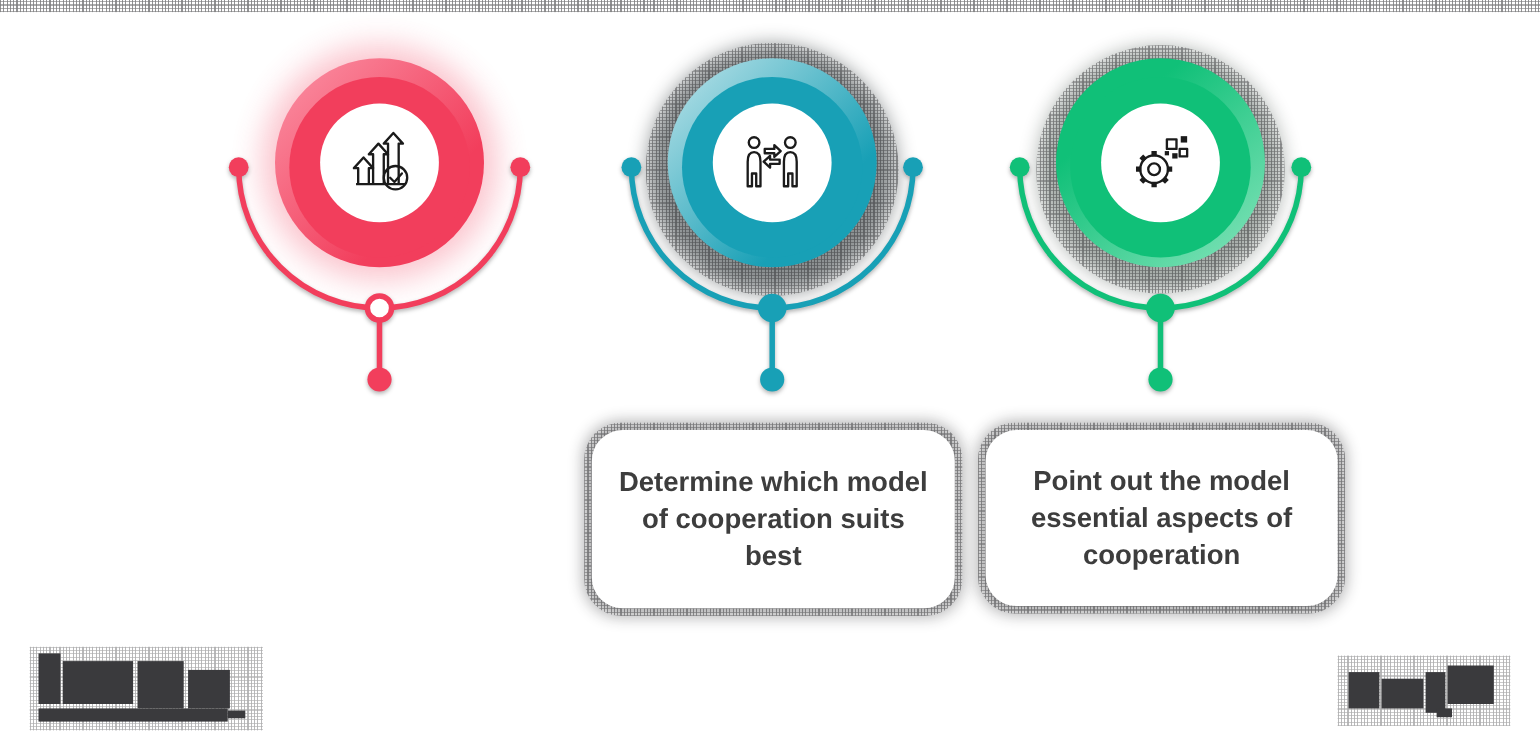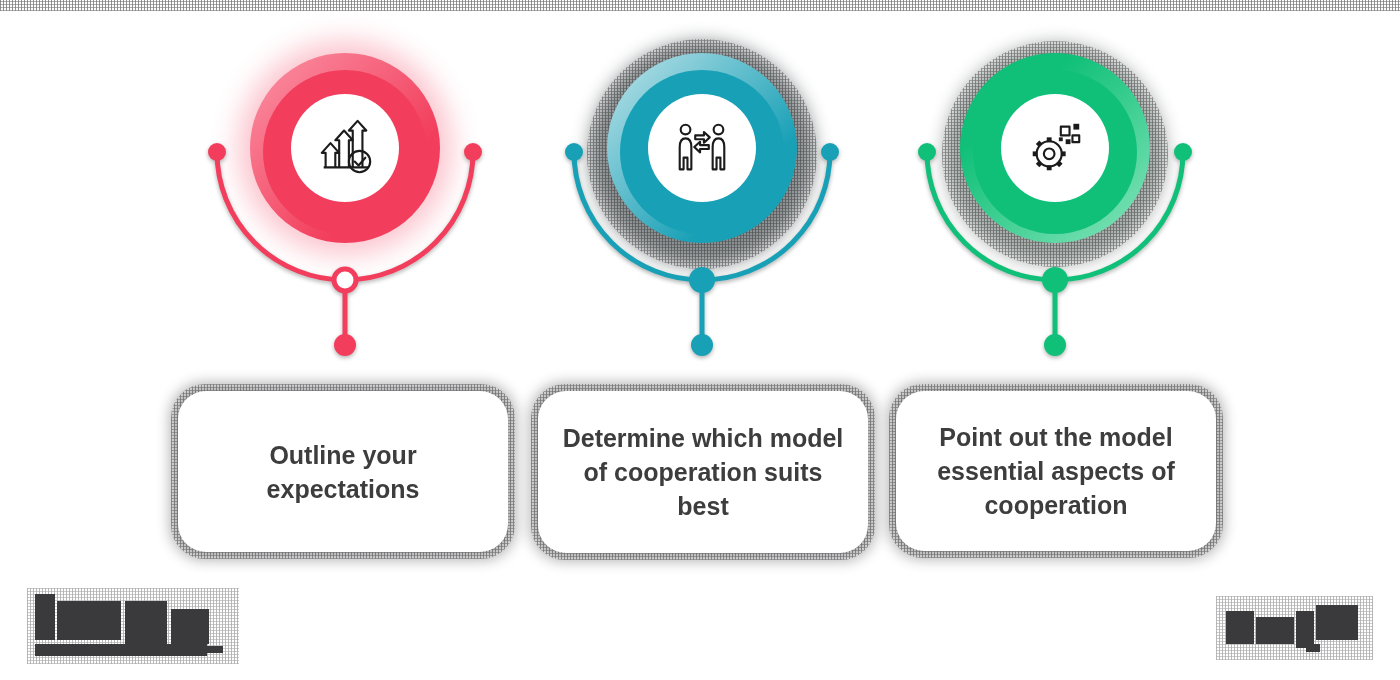--- a/index.html
+++ b/index.html
@@ -156,25 +156,20 @@
         <circle class="ln" cx="26" cy="38" r="5.5"></circle>
         <rect class="ln" x="38" y="10" width="9" height="9"></rect>
         <rect class="fl" x="51" y="7" width="6" height="6"></rect>
         <rect class="ln" x="50" y="19" width="7" height="7"></rect>
         <rect class="fl" x="43" y="23" width="5" height="5"></rect>
         <rect class="fl" x="36" y="21" width="4" height="4"></rect>
       </svg>
     </div>
   </div>
 
-  <div class="card card-0">
-    <div class="card-shadow"></div>
-    <div class="card-grain noise"></div>
-    <div class="card-body">Outline your expectations</div>
-  </div>
   <div class="card card-1">
     <div class="card-shadow"></div>
     <div class="card-grain noise"></div>
     <div class="card-body">Determine which model of cooperation suits best</div>
   </div>
   <div class="card card-2">
     <div class="card-shadow"></div>
     <div class="card-grain noise"></div>
     <div class="card-body">Point out the model essential aspects of cooperation</div>
   </div>

